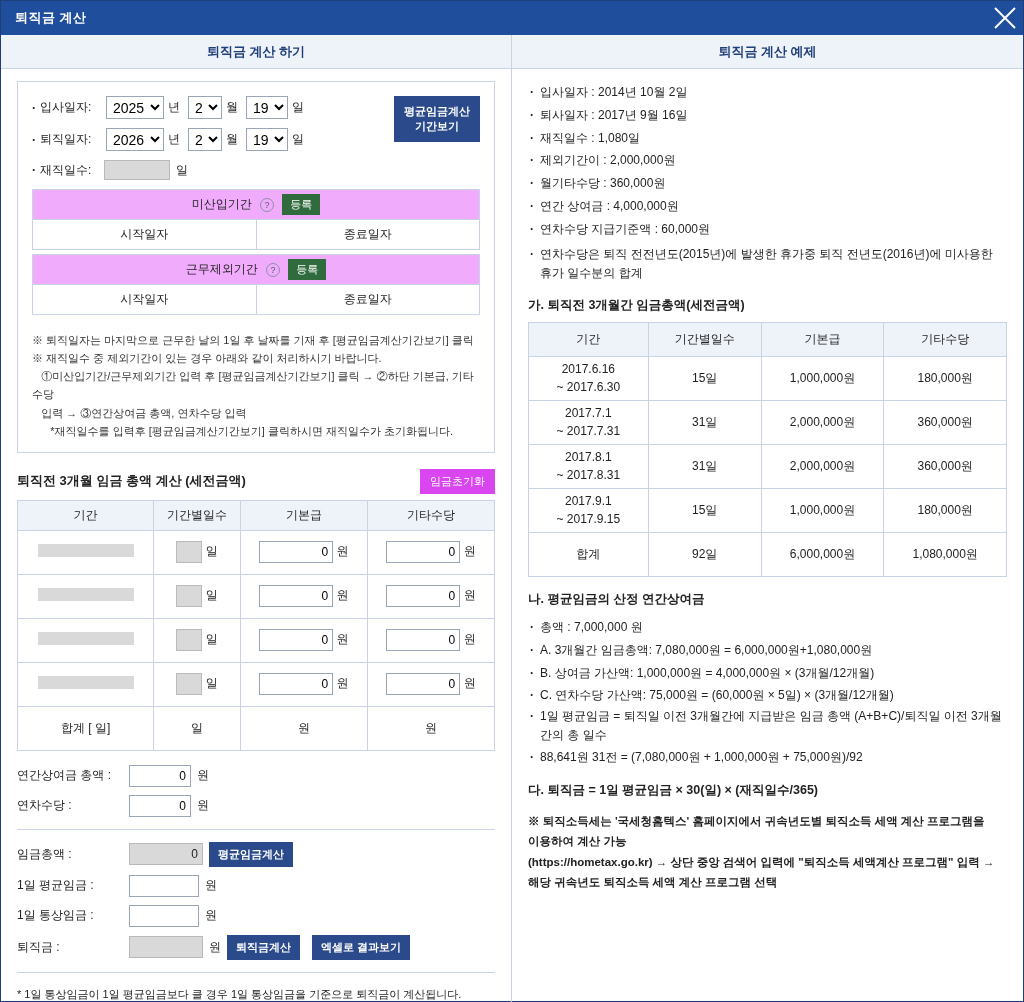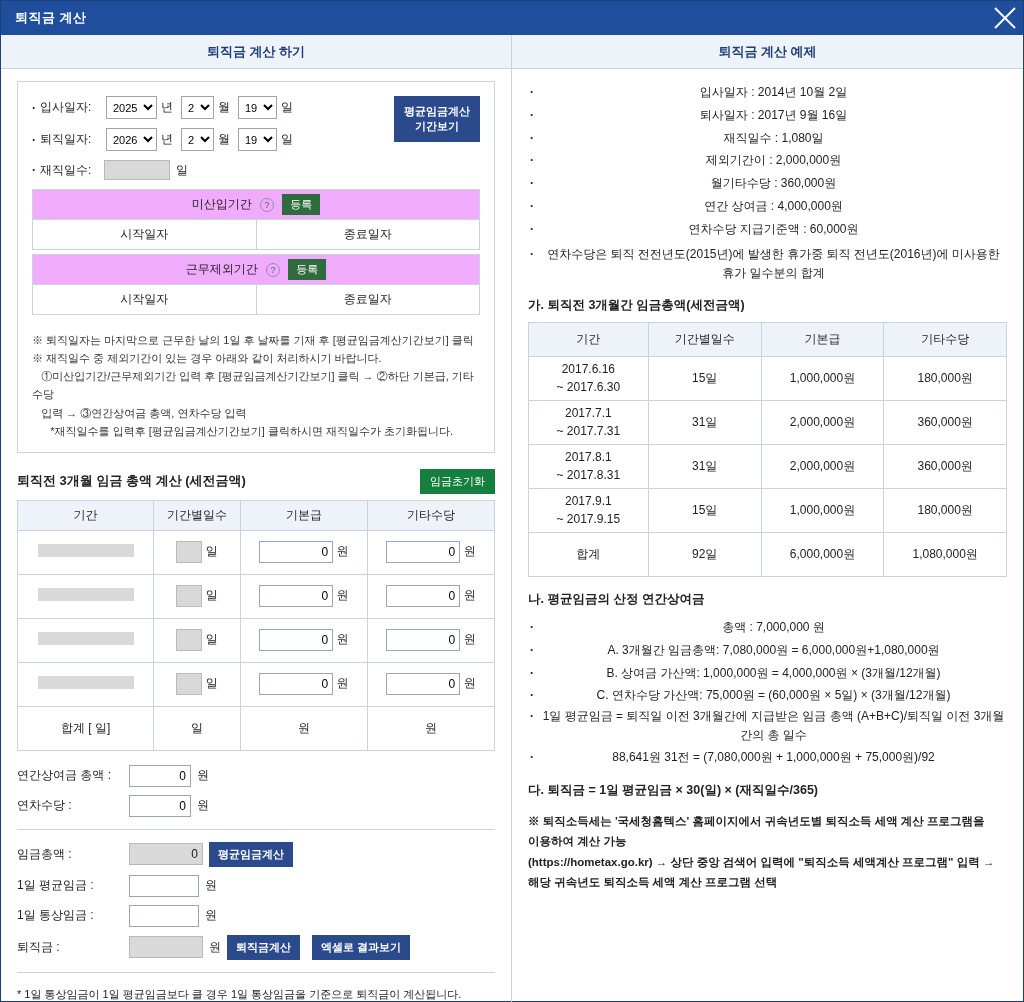--- a/index.html
+++ b/index.html
@@ -37,21 +37,21 @@
   .pad { padding:12px 16px; }
   
   .inputbox {
     border:1px solid #c9d3e4; padding:14px 14px 12px 14px; position:relative;
     margin-bottom:16px;
   }
   .row { display:flex; align-items:center; margin-bottom:9px; font-size:12px; }
   .bullet::before { content:"·"; margin-right:4px; font-weight:bold; }
   .lbl { min-width:64px; }
   select {
-    font-family:"Liberation Sans", sans-serif; font-size:11px;
+    font-family:"Liberation Sans", sans-serif; font-size:14px;
     height:23px; border:1px solid #9aa5b5; background:#fff; margin:0 2px;
     padding:0 2px;
   }
   .unit { margin:0 6px 0 2px; }
   .grayinput {
     width:66px; height:20px; background:#d9d9d9; border:1px solid #b9b9b9;
     display:inline-block; vertical-align:middle;
   }
   .btn-blue {
     background:#2a4a8b; color:#fff; border:none; font-weight:bold; font-size:11px;
@@ -72,21 +72,21 @@
   }
   .btn-green {
     background:#2f6b3d; color:#fff; border:none; font-size:11px; padding:3px 8px;
     vertical-align:middle; cursor:pointer; font-family:"Liberation Sans", sans-serif;
   }
   .notes { font-size:11px; line-height:1.65; margin-top:16px; color:#333; }
   .notes div { white-space:pre-wrap; }
   
   .sec-title-row { display:flex; align-items:center; justify-content:space-between; margin:2px 0 6px 0; }
   .sec-title { font-weight:bold; font-size:13px; }
-  .btn-reset { background:#15803d; color:#fff; border:none; font-size:11px; padding:5px 10px; cursor:pointer; font-family:"Liberation Sans", sans-serif; }
+  .btn-reset { background:#d946ef; color:#fff; border:none; font-size:11px; padding:5px 10px; cursor:pointer; font-family:"Liberation Sans", sans-serif; }
   
   table.maintbl { width:100%; border-collapse:collapse; }
   table.maintbl th, table.maintbl td { border:1px solid #c9d3e4; font-size:12px; }
   table.maintbl th { background:#eef2f9; height:30px; font-weight:normal; }
   table.maintbl td { height:44px; text-align:center; }
   .skeleton { width:96px; height:13px; background:#d9d9d9; display:inline-block; }
   .daybox { width:26px; height:22px; background:#d9d9d9; border:1px solid #bbb; display:inline-block; vertical-align:middle; }
   input.num {
     width:74px; height:22px; border:1px solid #9aa5b5; text-align:right;
     padding-right:4px; font-size:12px; font-family:"Liberation Sans", sans-serif;
@@ -107,21 +107,21 @@
     display:inline-block; vertical-align:middle;
   }
   .sumrow td { height:32px; background:#fff; }
   .frow { display:flex; align-items:center; margin-bottom:8px; font-size:12px; }
   .frow .flbl { width:112px; }
   .btn-sm { background:#2a4a8b; color:#fff; border:none; font-size:11px; font-weight:bold; padding:5px 9px; margin-left:6px; cursor:pointer; font-family:"Liberation Sans", sans-serif; }
   .footnote { font-size:11px; line-height:1.7; margin-top:8px; }
   hr.sep { border:none; border-top:1px solid #c9d3e4; margin:12px 0; }
   
   .ex-list { font-size:12px; line-height:1.9; }
-  .ex-list li { list-style:none; position:relative; padding-left:12px;text-align:center; }
+  .ex-list li { list-style:none; position:relative; padding-left:12px; }
   .ex-list li::before { content:"·"; position:absolute; left:2px; font-weight:bold; }
   ul { margin:0; padding:0; }
   .rsec-title { font-weight:bold; font-size:12.5px; margin:14px 0 8px 0; }
   table.extbl { width:100%; border-collapse:collapse; }
   table.extbl th, table.extbl td { border:1px solid #c9d3e4; font-size:12px; text-align:center; }
   table.extbl th { background:#eef2f9; height:34px; font-weight:normal; }
   table.extbl td { height:44px; }
   table.extbl td.period { line-height:1.5; }
   .warn { font-weight:bold; font-size:11.5px; line-height:1.75; margin-top:12px; }
 </style>

